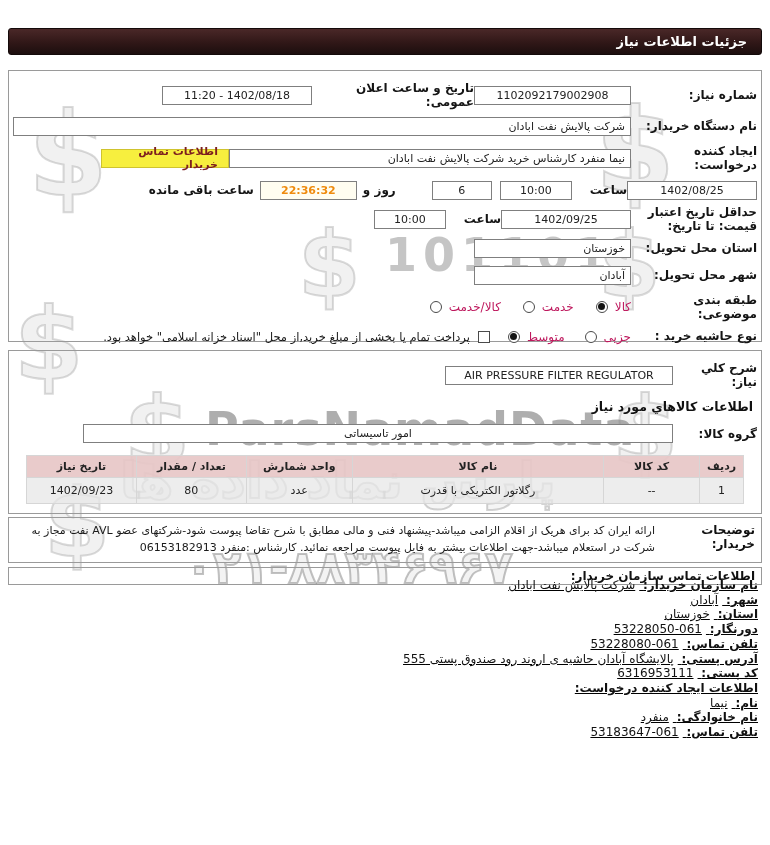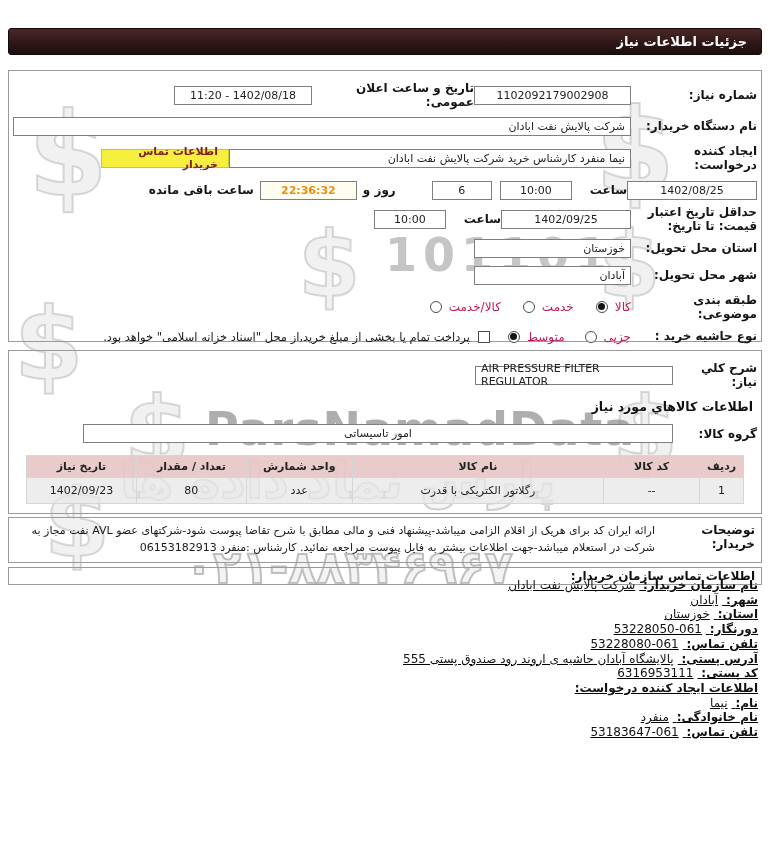--- a/index.html
+++ b/index.html
@@ -37,22 +37,22 @@
   
   .frow { display:flex; align-items:center; margin-bottom:8px; }
   .frow.tall { align-items:center; margin-bottom:5px; }
   .flabel { width:126px; min-width:126px; font-size:12px; font-weight:bold; color:#151515;
             padding-left:4px; line-height:1.2; }
   .slabel { font-size:12px; font-weight:bold; color:#151515; }
   .inp { height:19px; border:1px solid #7f7f7f; background:#fff; font-size:11px; color:#222;
          display:flex; align-items:center; padding:0 5px; }
   .inp.c { justify-content:center; }
   .inp.r { justify-content:flex-start; }
-  .w157 { width:157px; } .w150 { width:138px; } .w130 { width:130px; } .w72 { width:72px; }
-  .w60 { width:60px; } .w402 { width:402px; } .w228 { width:198px; } .w590 { width:590px; }
+  .w157 { width:157px; } .w150 { width:150px; } .w130 { width:130px; } .w72 { width:72px; }
+  .w60 { width:60px; } .w402 { width:402px; } .w228 { width:228px; } .w590 { width:590px; }
   .grow { flex:1; }
   .ml6 { margin-left:6px; } .ml8 { margin-left:8px; } .ml10 { margin-left:10px; }
   .ml18 { margin-left:18px; } .ml36 { margin-left:36px; } .ml70 { margin-left:70px; }
   .countdown { background:#fffdf0; color:#ef8b0e; font-weight:bold; width:97px; }
   .contact-link { background:#f7ef3e; border:1px solid #cfc32e; color:#7d1f1f; font-size:11px;
                   font-weight:bold; height:19px; display:flex; align-items:center; padding:0 10px;
                   cursor:pointer; width:128px; justify-content:center; }
 
   
   .opt { display:flex; align-items:center; margin-left:22px; }

